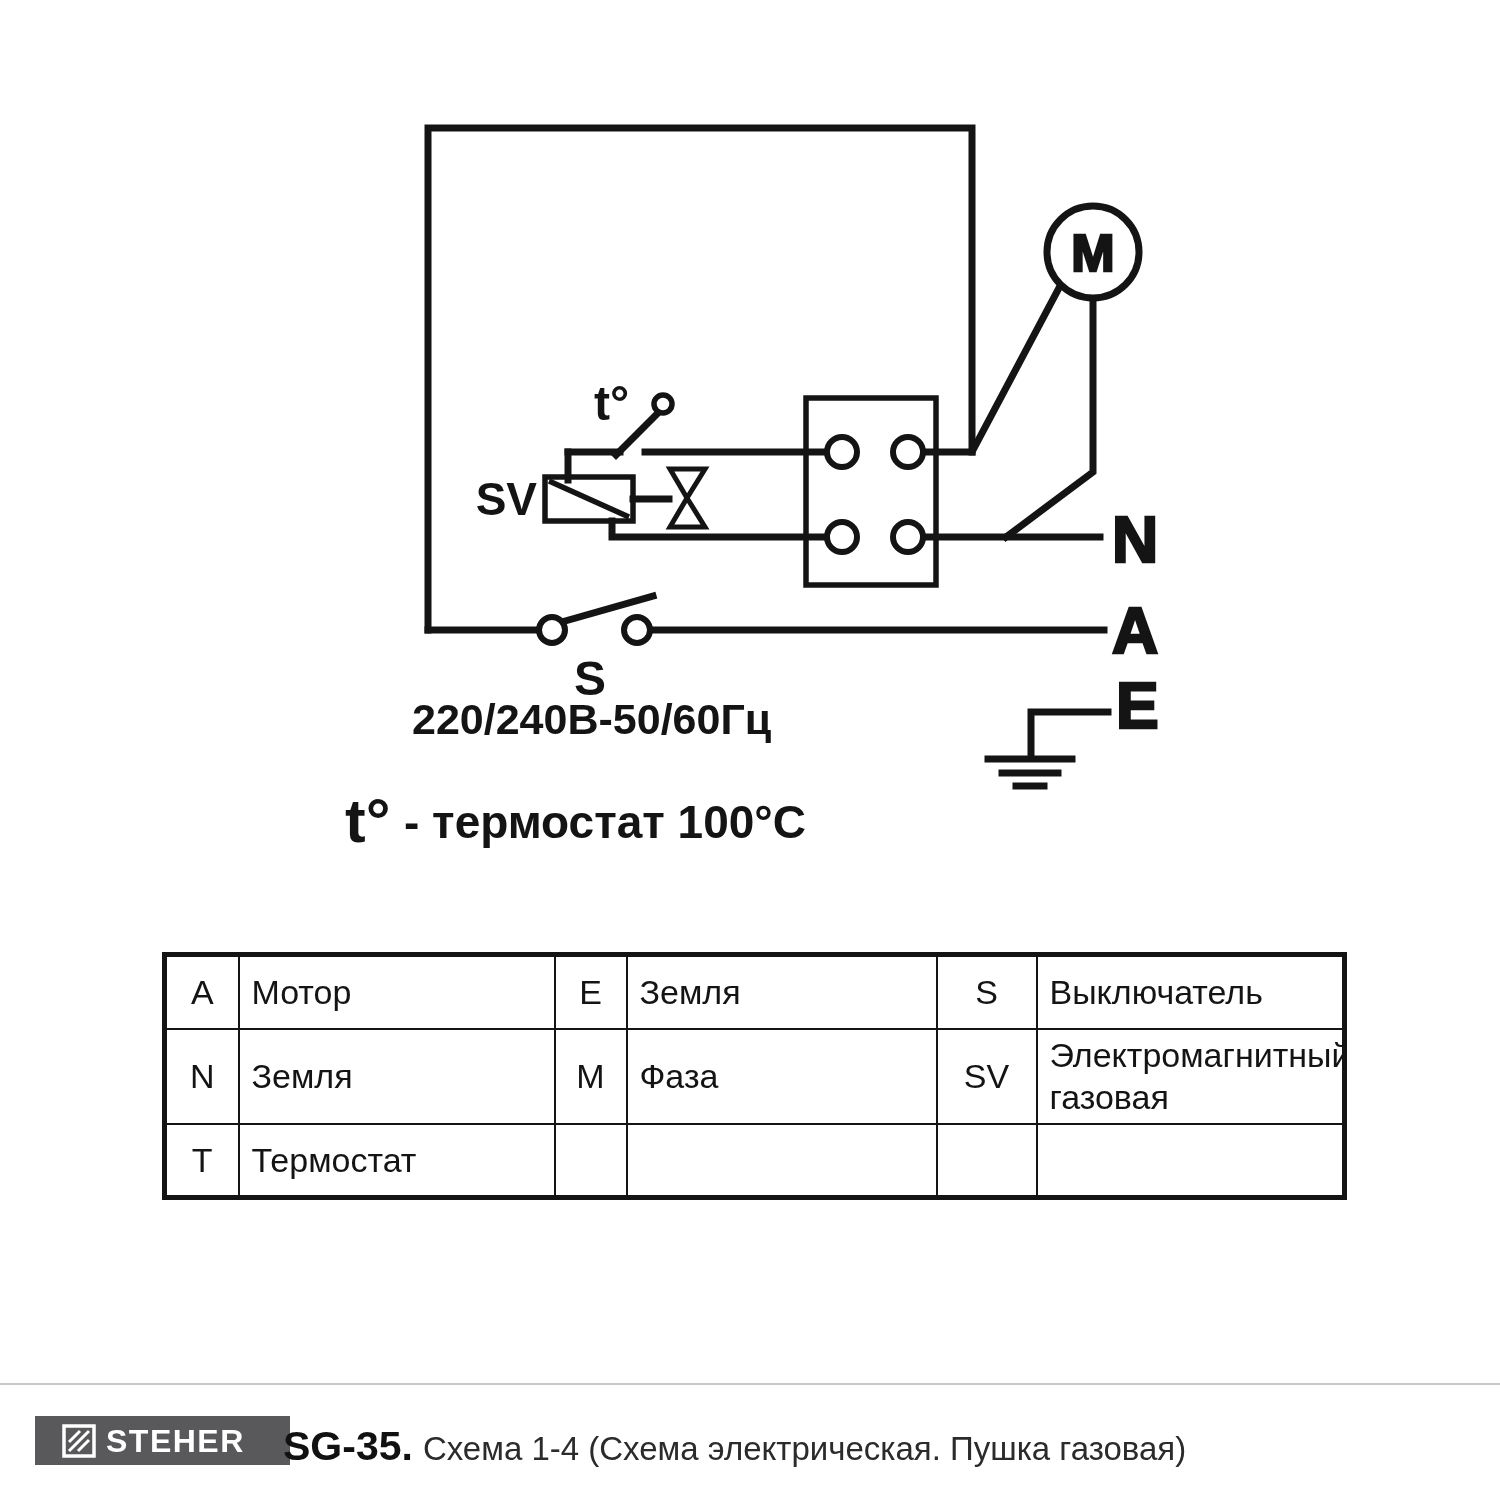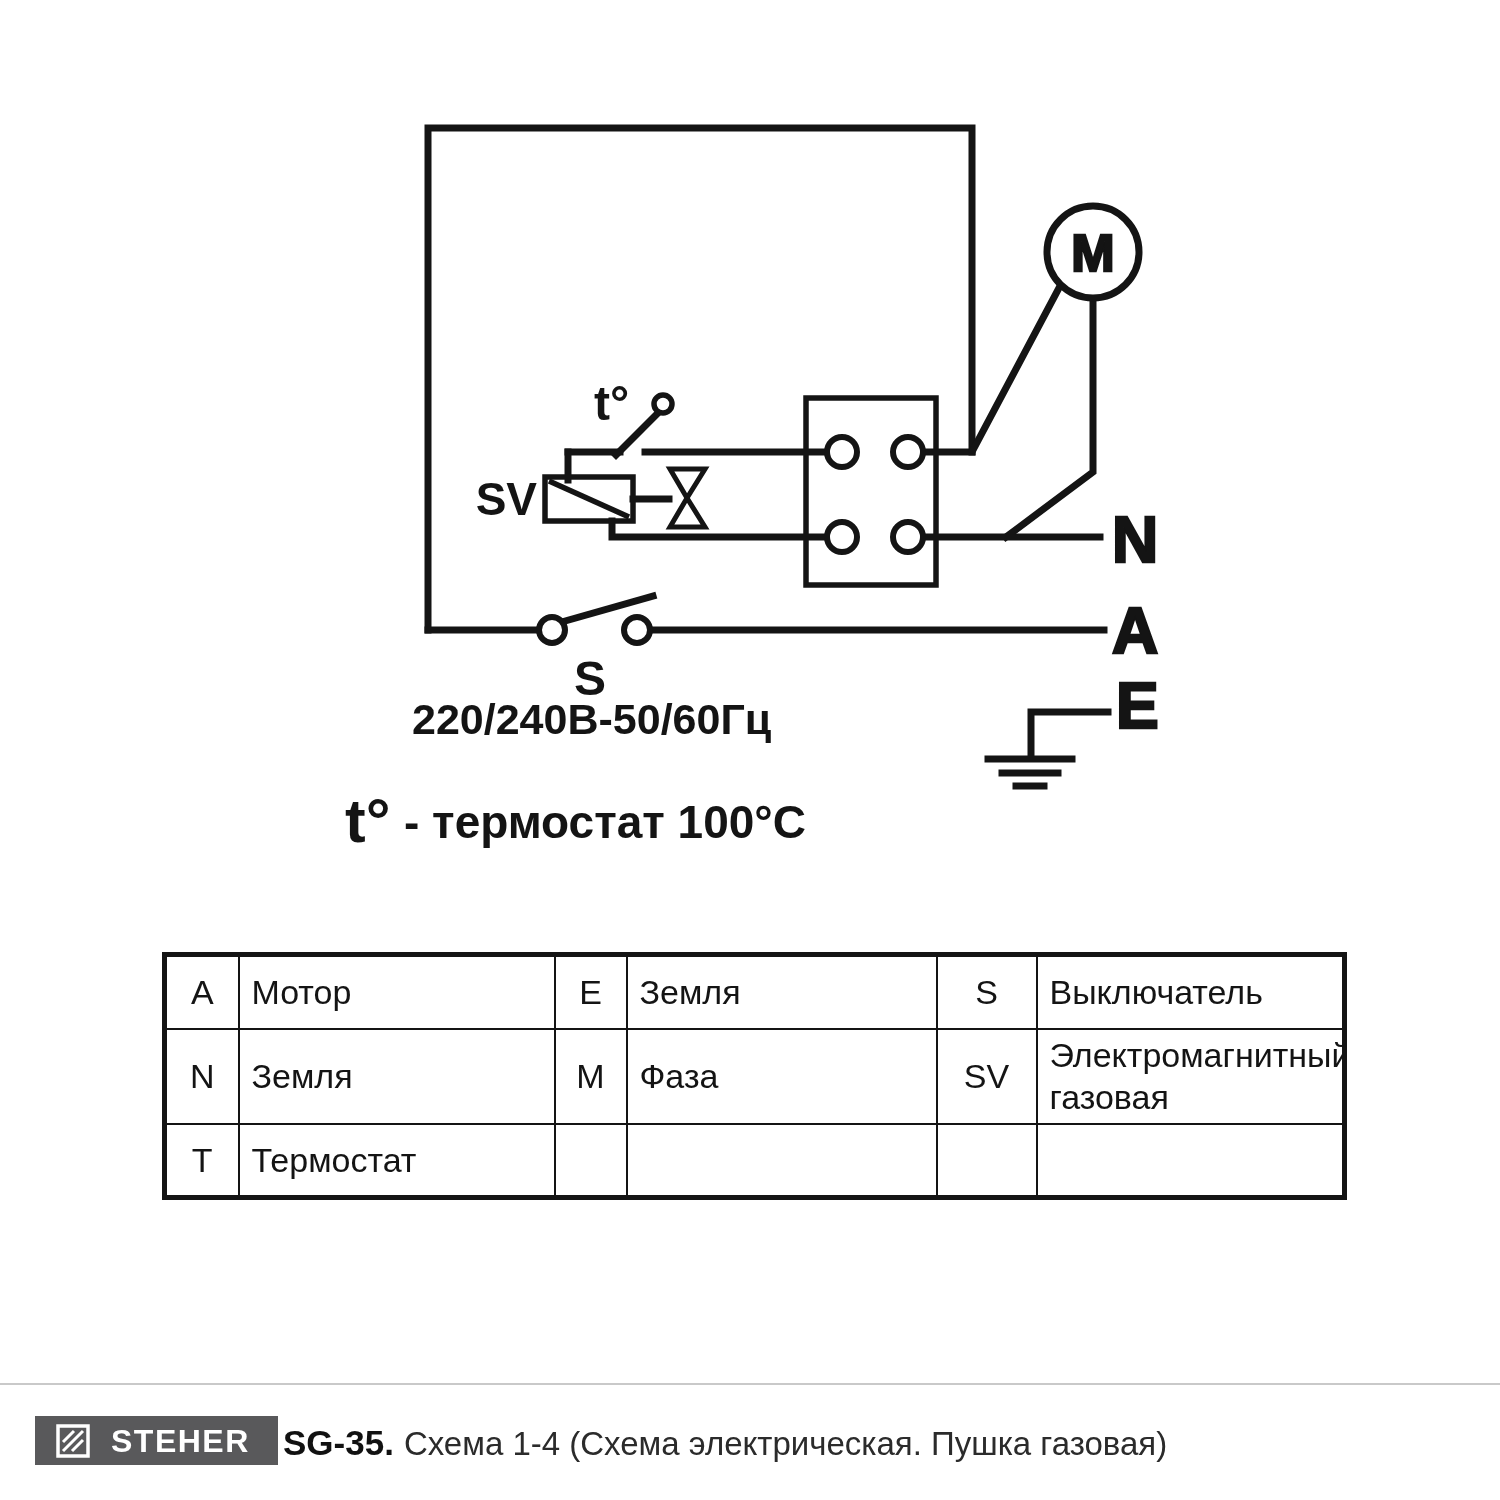--- a/index.html
+++ b/index.html
@@ -10,24 +10,24 @@
   .heavy{font-weight:bold;stroke:#141414;stroke-width:2.6px;paint-order:stroke;}
   .wire{stroke:#141414;stroke-width:7;fill:none;stroke-linecap:square;}
   .thin{stroke:#141414;stroke-width:5.5;fill:none;}
   .node{fill:#ffffff;stroke:#141414;stroke-width:6;}
   .legend-wrap{position:absolute;left:162px;top:952px;}
   table.legend{border-collapse:collapse;table-layout:fixed;width:1181px;border:5px solid #141414;color:#141414;font-size:34px;}
   table.legend td{border:2.5px solid #141414;padding:4px 12px;vertical-align:middle;line-height:1.25;overflow:hidden;}
   table.legend td.key{text-align:center;padding:4px 2px;}
   tr.r1{height:74px;} tr.r2{height:92px;} tr.r3{height:74px;}
   .footer-rule{position:absolute;left:0;top:1383px;width:1500px;height:2px;background:#c9c9c9;}
-  .logo{position:absolute;left:35px;top:1416px;width:203px;height:49px;background:#59595b;display:flex;align-items:center;padding:0 20px;gap:20px;text-align:right;}
+  .logo{position:absolute;left:35px;top:1416px;width:203px;height:49px;background:#59595b;display:flex;align-items:center;padding:0 26px;gap:9px;text-align:right;}
   .logo .brand{color:#ffffff;font-weight:bold;font-size:32px;letter-spacing:1.5px;line-height:1;}
   .caption{position:absolute;left:283px;top:1423px;font-size:33px;color:#2b2b2b;white-space:nowrap;}
-  .caption .model{font-weight:bold;font-size:35px;color:#111111;margin-right:10px;}
+  .caption .model{font-weight:bold;font-size:41px;color:#111111;margin-right:10px;}
 </style>
 </head>
 <body>
 <div class="page">
 
 <svg class="circuit" width="1500" height="880" viewBox="0 0 1500 880">
 
   <path class="wire" d="M 428 630 L 428 128 L 972 128 L 972 452"></path>
   <path class="wire" d="M 908 452 L 972 452"></path>
   <path class="wire" d="M 1060 286 L 973 450"></path>

